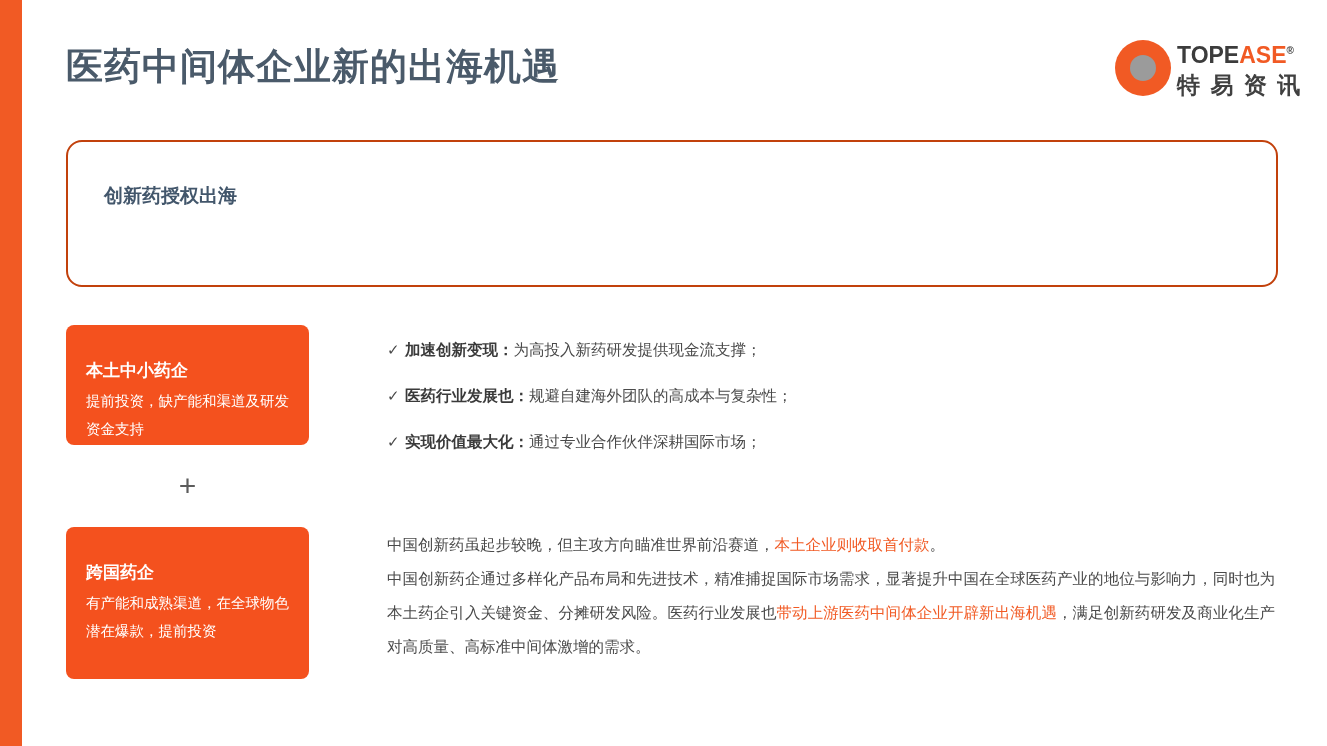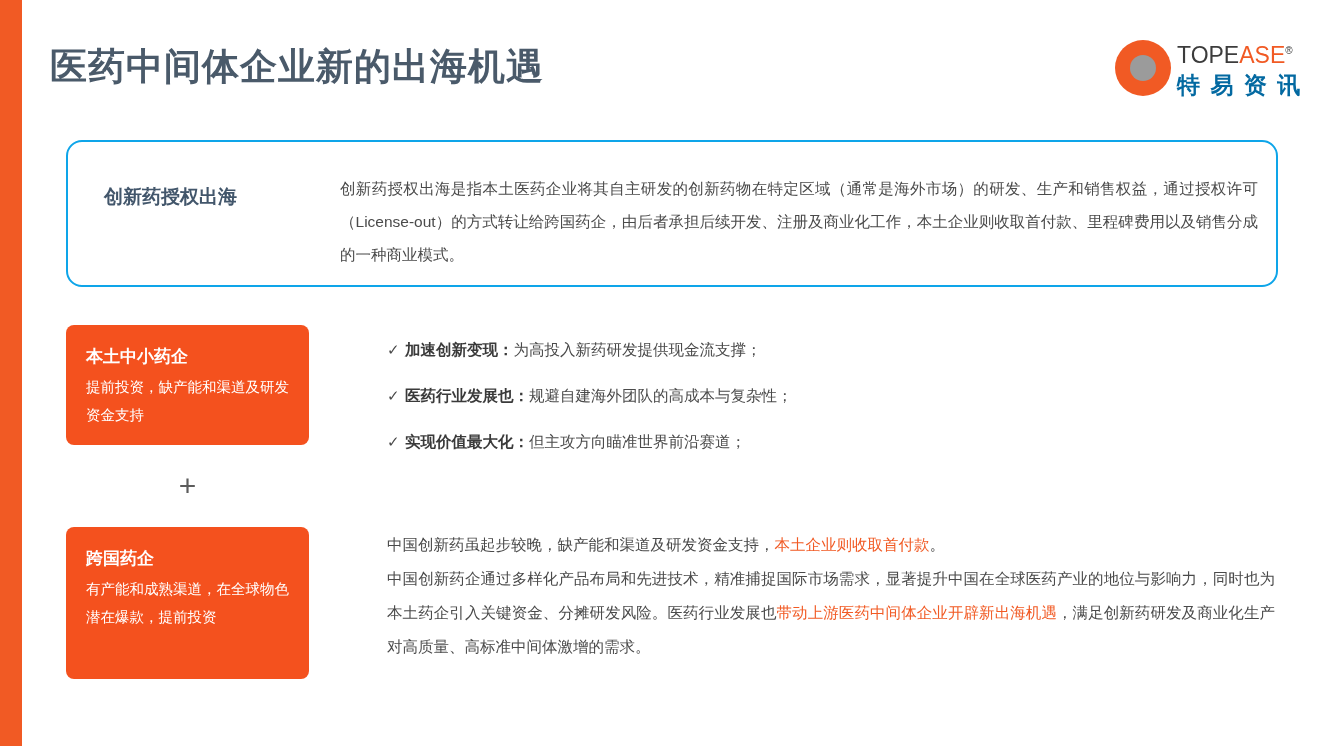--- a/index.html
+++ b/index.html
@@ -25,21 +25,21 @@
   .slide {
     position: absolute;
     left: 22px;
     top: 0;
     width: 1305px;
     height: 746px;
   }
   
   .page-title {
     position: absolute;
-    left: 28px;
+    left: 44px;
     top: 42px;
     font-size: 37px;
     font-weight: bold;
     color: #4a5a6a;
     letter-spacing: 1px;
     white-space: nowrap;
   }
   .logo {
     position: absolute;
     right: 22px;
@@ -64,54 +64,55 @@
     width: 26px;
     height: 26px;
     border-radius: 50%;
     background: #9b9b9b;
   }
   .logo-text-top {
     position: absolute;
     left: 62px;
     top: 4px;
     font-size: 23px;
-    font-weight: normal;
+    font-weight: bold;
     color: #3c3c3c;
     letter-spacing: 0px;
     white-space: nowrap;
     text-align: right;
   }
   .logo-text-top .ease {
     color: #f15a24;
   }
   .logo-reg {
     font-size: 10px;
     vertical-align: super;
     color: #3c3c3c;
   }
   .logo-text-bottom {
     position: absolute;
     left: 62px;
     top: 32px;
     font-size: 23px;
     font-weight: bold;
-    color: #0369a1;
+    color: #404040;
     letter-spacing: 2px;
     white-space: nowrap;
   }
   
   .def-box {
     position: absolute;
     left: 44px;
     top: 140px;
     width: 1212px;
     height: 147px;
-    border: 2px solid #0ea5e9;
+    border: 2px solid #c2410c;
     border-radius: 16px;
     box-sizing: border-box;
+    font-family: Liberation Mono, monospace;
   }
   .def-label {
     position: absolute;
     left: 36px;
     top: 40px;
     width: 230px;
   }
   .def-label-cn {
     font-size: 19px;
     font-weight: bold;
@@ -147,20 +148,21 @@
     box-sizing: border-box;
     padding: 18px 20px 20px 20px;
   }
   .card-1 { top: 325px; height: 120px; }
   .card-2 { top: 527px; height: 152px; }
   .card-title {
     font-size: 17px;
     font-weight: bold;
     line-height: 28px;
     white-space: nowrap;
+    margin-top: 14px;
   }
   .card-desc {
     font-size: 14.5px;
     line-height: 28px;
     margin-top: 2px;
   }
   .plus-sign {
     position: absolute;
     left: 44px;
     top: 468px;
@@ -227,21 +229,20 @@
   <div class="logo">
     <div class="logo-mark"></div>
     <div class="logo-text-top"><span>TOPE</span><span class="ease">ASE</span><span class="logo-reg">®</span></div>
     <div class="logo-text-bottom">特 易 资 讯</div>
   </div>
 
   <div class="def-box">
     <div class="def-label">
       <div class="def-label-cn">创新药授权出海</div>
     </div>
-    <div class="def-text">创新药授权出海是指本土医药企业将其自主研发的创新药物在特定区域（通常是海外市场）的研发、生产和销售权益，通过授权许可（License-out）的方式转让给跨国药企，由后者承担后续开发、注册及商业化工作，本土企业则收取首付款、里程碑费用以及销售分成的一种商业模式。</div>
   </div>
 
   <div class="card card-1">
     <div class="card-title">本土中小药企</div>
     <div class="card-desc">提前投资，缺产能和渠道及研发资金支持</div>
   </div>
 
   <div class="plus-sign">+</div>
 
   <div class="card card-2">
@@ -253,22 +254,22 @@
     <div class="bullet-row">
       <div class="bullet-check">✓</div>
       <div class="bullet-text"><b>加速创新变现：</b><span>为高投入新药研发提供现金流支撑；</span></div>
     </div>
     <div class="bullet-row">
       <div class="bullet-check">✓</div>
       <div class="bullet-text"><b>医药行业发展也：</b><span>规避自建海外团队的高成本与复杂性；</span></div>
     </div>
     <div class="bullet-row">
       <div class="bullet-check">✓</div>
-      <div class="bullet-text"><b>实现价值最大化：</b><span>但主攻方向瞄准世界前沿赛道；</span></div>
+      <div class="bullet-text"><b>实现价值最大化：</b><span>通过专业合作伙伴深耕国际市场；</span></div>
     </div>
   </div>
 
   <div class="paras">
-    <div class="para"><span>中国创新药虽起步较晚，缺产能和渠道及研发资金支持，</span><span class="hl">本土企业则收取首付款</span><span>。</span></div>
+    <div class="para"><span>中国创新药虽起步较晚，但主攻方向瞄准世界前沿赛道，</span><span class="hl">本土企业则收取首付款</span><span>。</span></div>
     <div class="para"><span>中国创新药企通过多样化产品布局和先进技术，精准捕捉国际市场需求，显著提升中国在全球医药产业的地位与影响力，同时也为本土药企引入关键资金、分摊研发风险。医药行业发展也</span><span class="hl">带动上游医药中间体企业开辟新出海机遇</span><span>，满足创新药研发及商业化生产对高质量、高标准中间体激增的需求。</span></div>
   </div>
 
 </div>
 
 </body></html>

